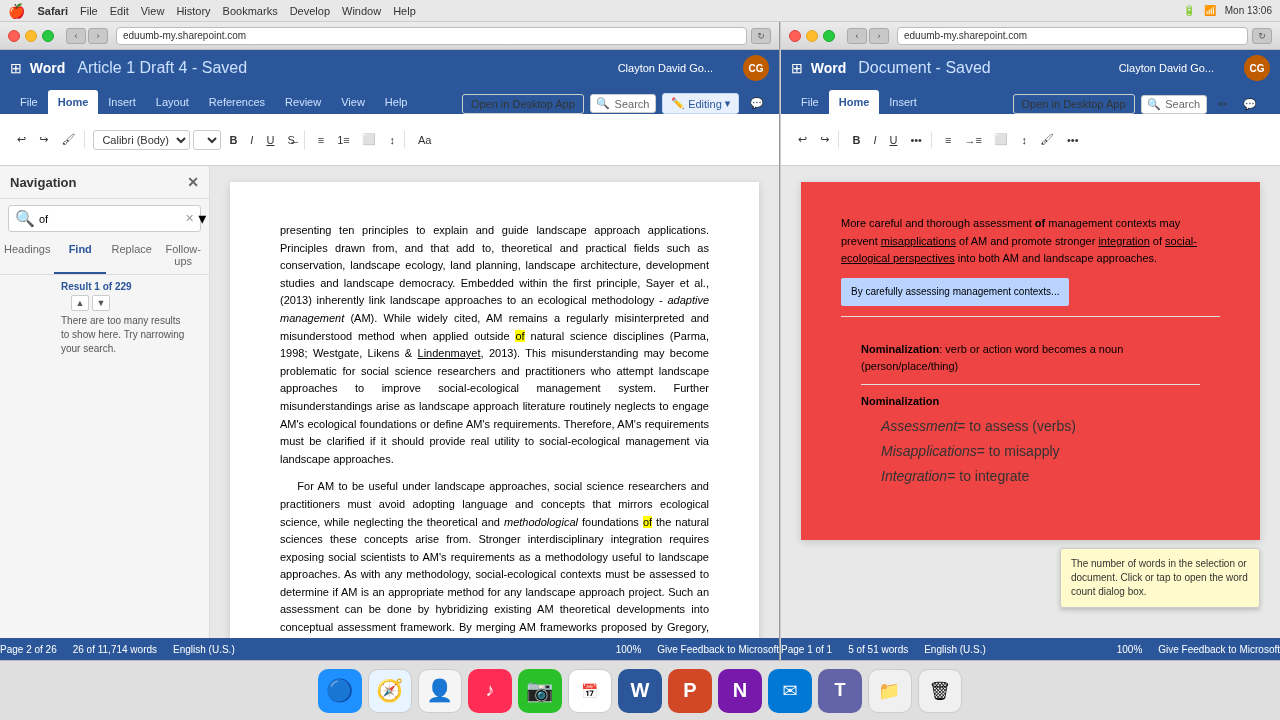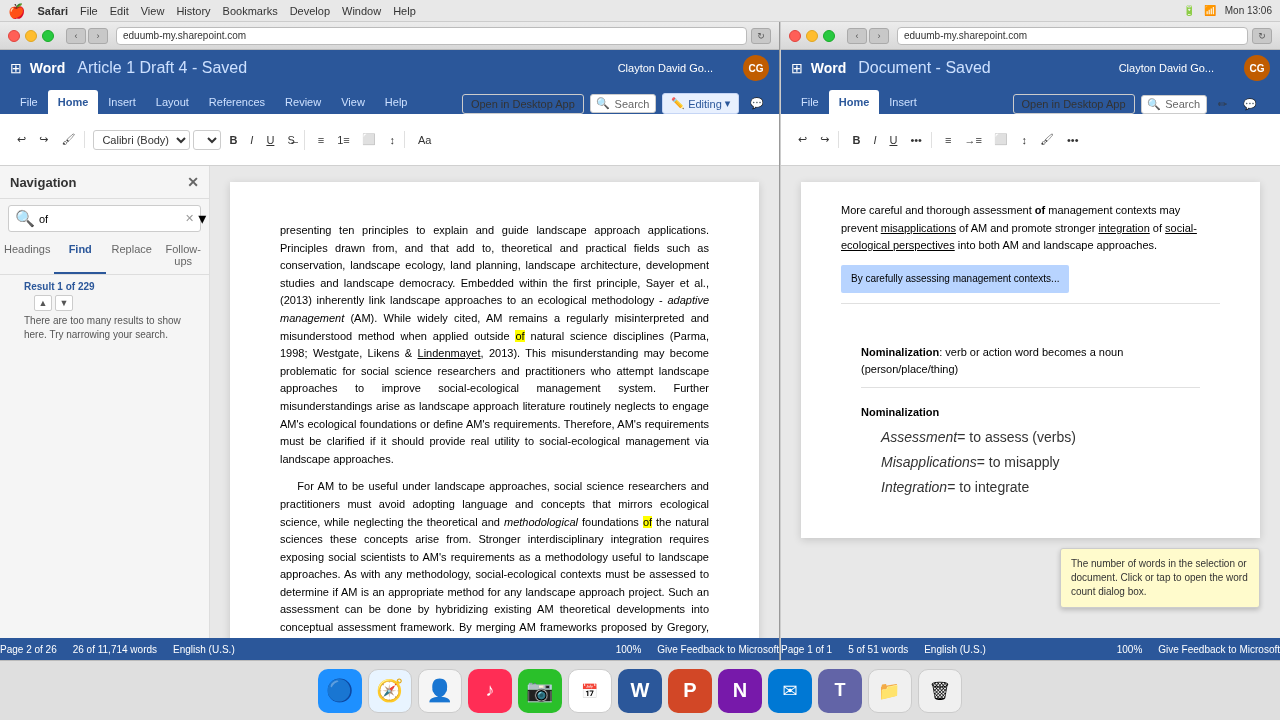--- a/index.html
+++ b/index.html
@@ -231,20 +231,21 @@
     }
     .nav-tab.active {
       color: #2b579a;
       border-bottom-color: #2b579a;
       font-weight: 600;
     }
     .nav-result-info {
       padding: 6px 24px;
       font-size: 10px;
       color: #555;
+      margin-left: 37px;
     }
     .nav-result-count { font-size: 10px; color: #2b579a; font-weight: 600; margin-bottom: 3px; }
     .nav-result-warning { font-size: 10px; color: #555; line-height: 1.4; }
     .nav-arrows { display: flex; gap: 3px; margin: 3px 10px; }
     .nav-arrow-btn { border: 1px solid #ccc; background: white; border-radius: 2px; width: 18px; height: 16px; display: flex; align-items: center; justify-content: center; font-size: 9px; cursor: pointer; color: #555; }
 
     
     .doc-content-area {
       flex: 1;
       display: flex;
@@ -303,23 +304,23 @@
 
     
     .right-doc-area {
       flex: 1;
       overflow-y: auto;
       background: #e8e8e8;
       padding: 16px 20px;
     }
 
     .right-doc-page {
-      background: #ffffff;
+      background: #ef4444;
       margin: 0 auto;
-      padding: 20px 40px;
+      padding: 33px 40px;
       box-shadow: 0 2px 8px rgba(0,0,0,0.15);
       font-size: 11px;
       line-height: 1.6;
       color: #000;
     }
 
     .right-doc-page p { margin-bottom: 10px; }
 
     .tooltip-box {
       background: #fffbcc;
@@ -344,21 +345,21 @@
       position: relative;
     }
 
     .divider-line { border: none; border-top: 1px solid #e0e0e0; margin: 8px 0; }
 
     .nominalization-section {
       padding: 16px 20px;
       font-size: 11px;
     }
 
-    .nom-title { font-weight: bold; margin-bottom: 4px; margin-top: 16px; }
+    .nom-title { font-weight: bold; margin-bottom: 4px; }
     .nom-item { font-size: 14px; margin-bottom: 3px; color: #333; margin-left: 20px; }
 
     .mac-dock {
       background: rgba(220,220,220,0.85);
       height: 60px;
       display: flex;
       align-items: center;
       justify-content: center;
       gap: 6px;
       padding: 4px 8px;

